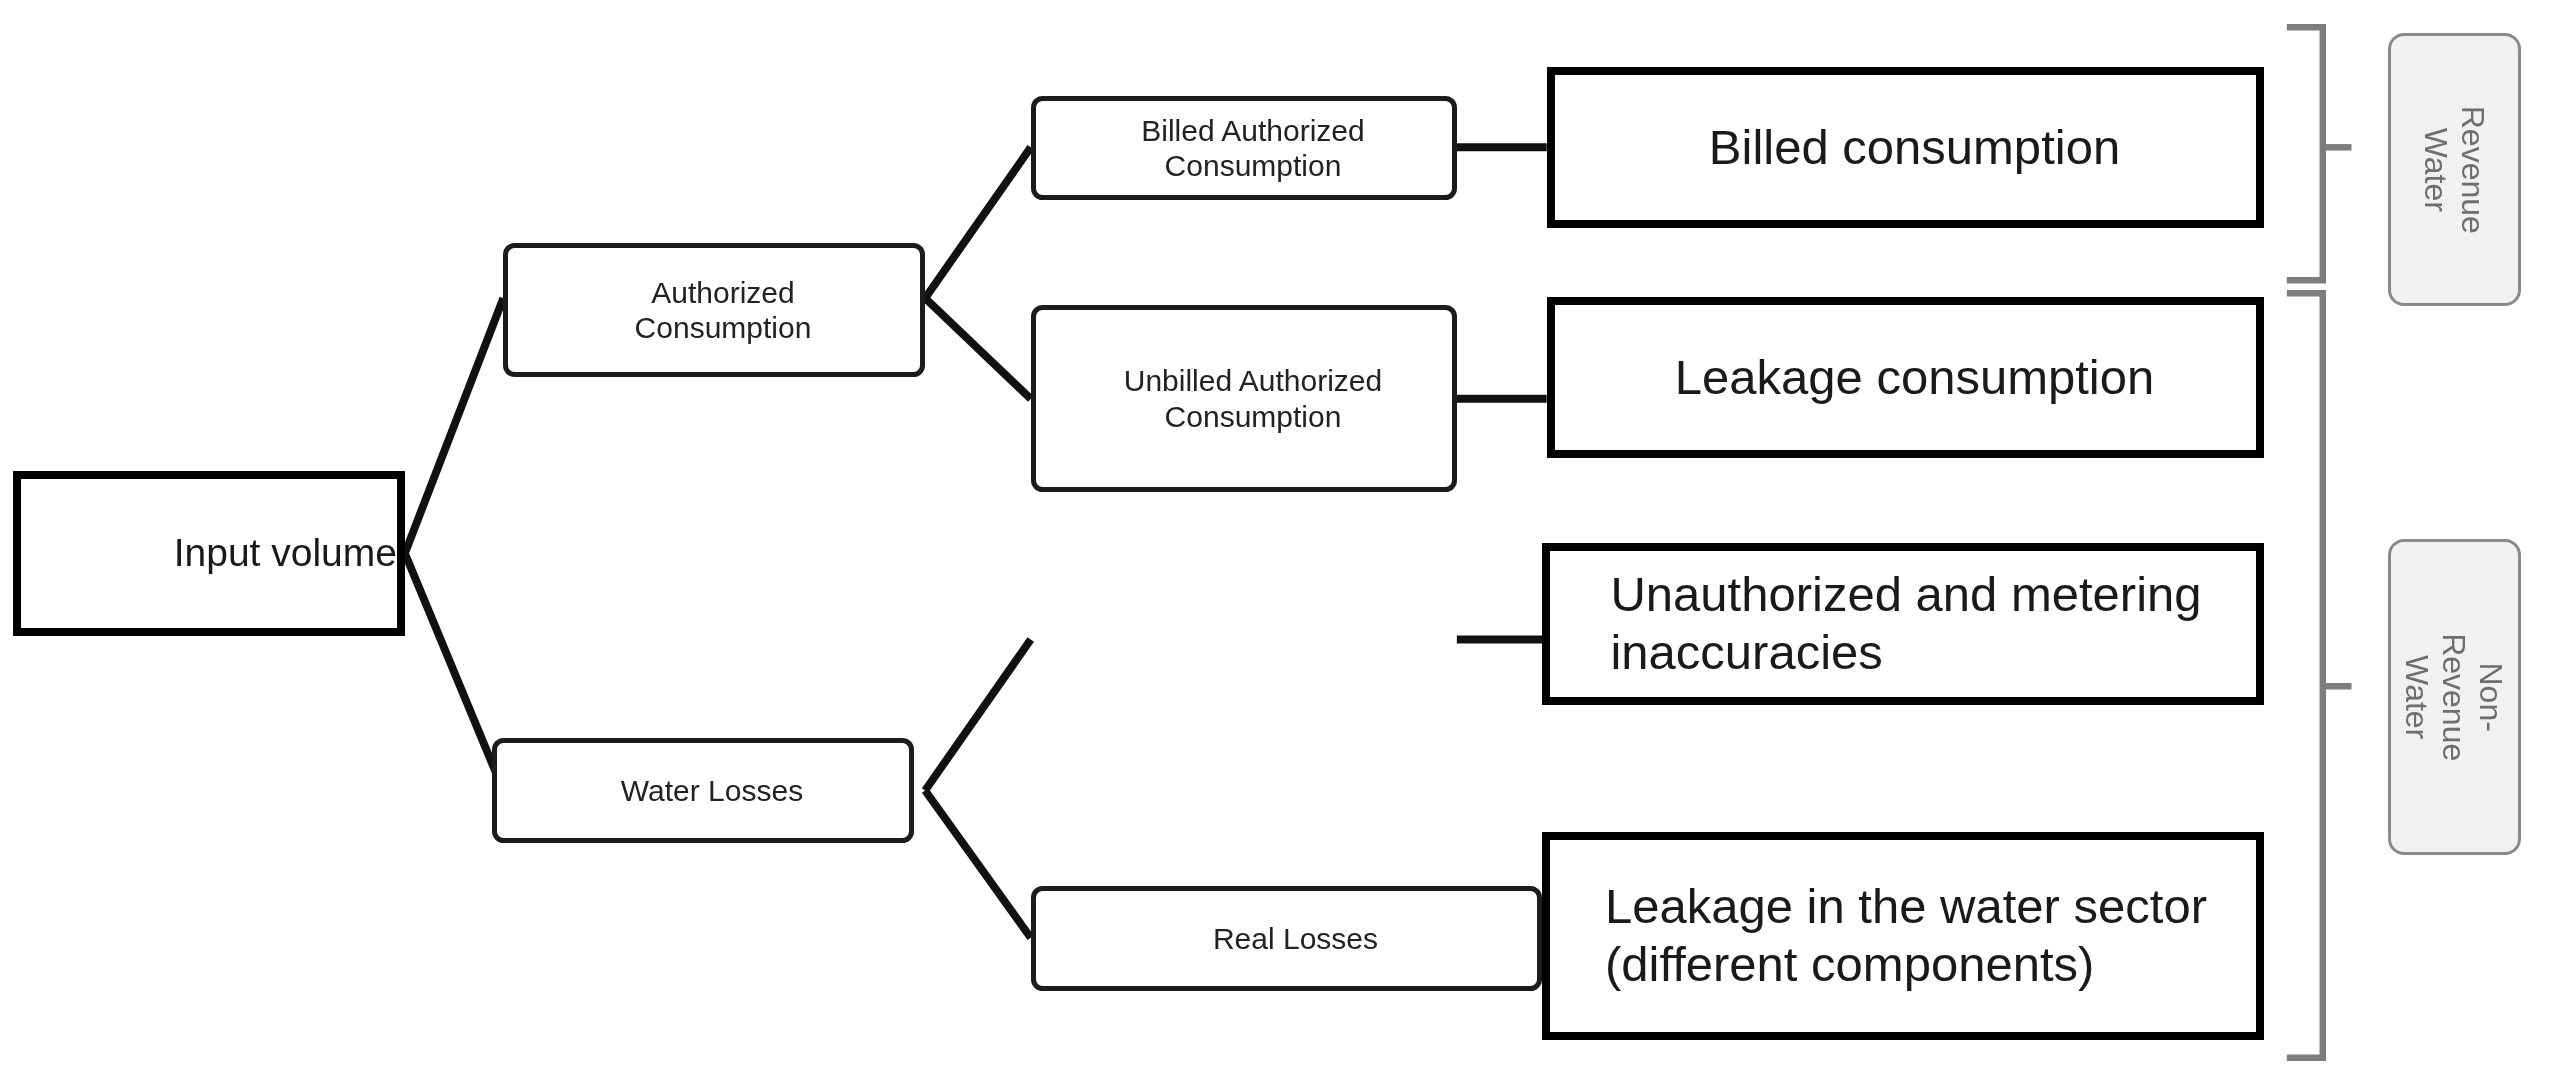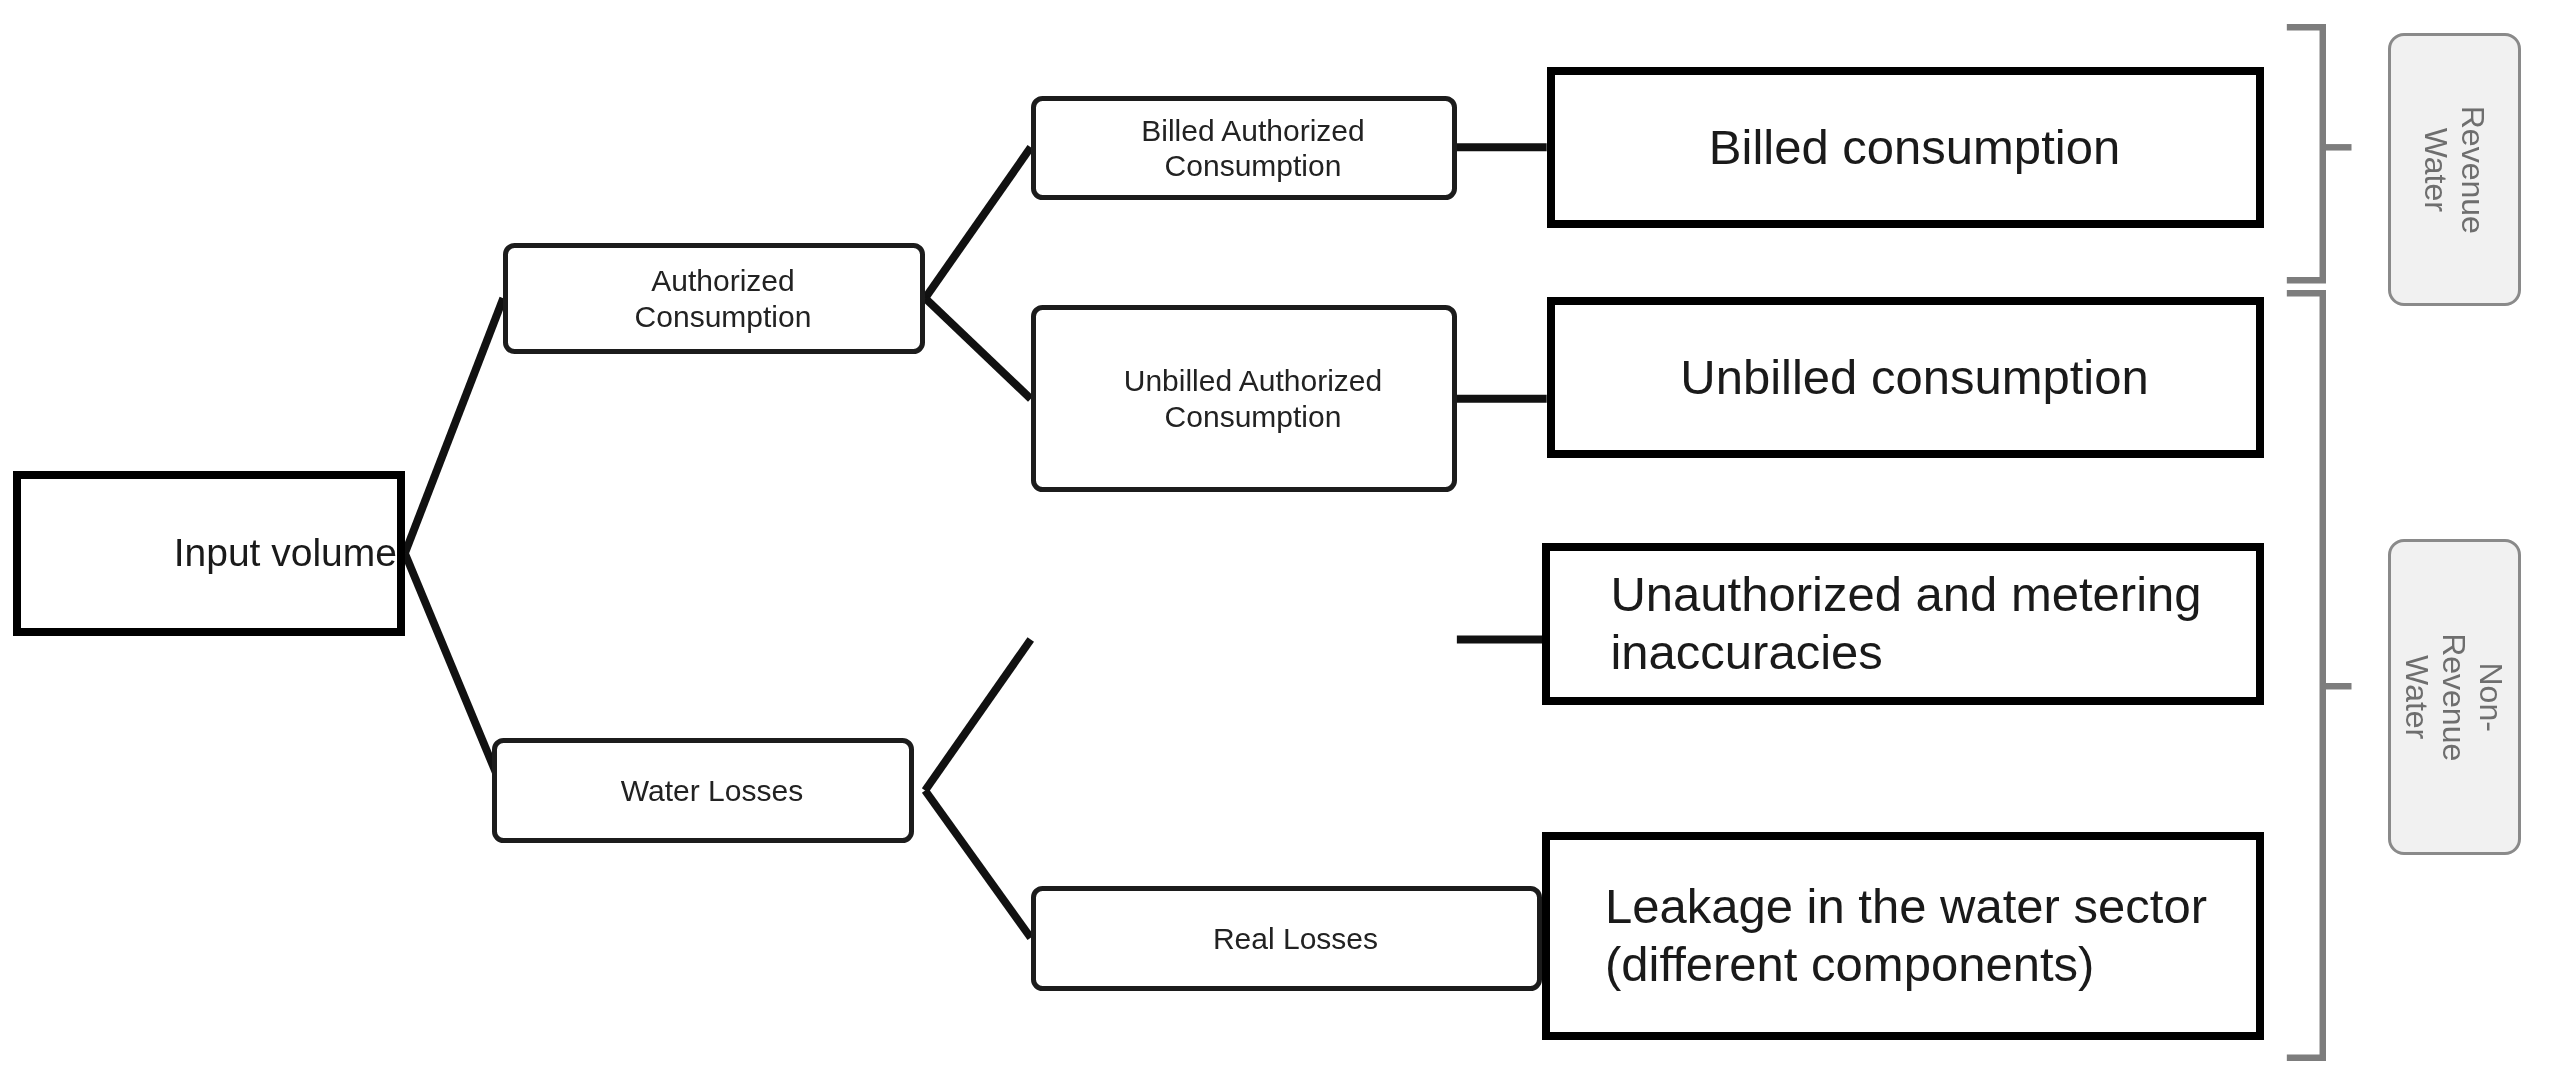--- a/index.html
+++ b/index.html
@@ -122,21 +122,21 @@
     <g stroke="#7d7d7d" stroke-width="9" fill="none" stroke-linecap="butt">
       <path d="M 3182 408 L 3232 408 L 3232 1472 L 3182 1472"></path>
       <path d="M 3232 955 L 3272 955"></path>
     </g>
   </svg>
 
   <div class="node root" style="left:13px; top:471px; width:392px; height:165px;">
     <span>Input volume</span>
   </div>
 
-  <div class="node mid" style="left:503px; top:243px; width:422px; height:111px; white-space:pre-line;">
+  <div class="node mid" style="left:503px; top:243px; width:422px; height:134px; white-space:pre-line;">
     <span>Authorized
 Consumption</span>
   </div>
 
   <div class="node mid" style="left:492px; top:738px; width:422px; height:105px;">
     <span>Water Losses</span>
   </div>
 
   <div class="node mid" style="left:1031px; top:96px; width:426px; height:104px; white-space:pre-line;">
     <span>Billed Authorized
@@ -151,21 +151,21 @@
 
   <div class="node mid" style="left:1031px; top:886px; width:511px; height:105px;">
     <span>Real Losses</span>
   </div>
 
   <div class="node leaf" style="left:1547px; top:67px; width:717px; height:161px;">
     <span>Billed consumption</span>
   </div>
 
   <div class="node leaf" style="left:1547px; top:297px; width:717px; height:161px;">
-    <span>Unbilled consumption</span>
+    <span>Leakage consumption</span>
   </div>
 
   <div class="node leaf left-align" style="left:1542px; top:543px; width:722px; height:162px; white-space:pre-line;">
     <span>Unauthorized and metering
 inaccuracies</span>
   </div>
 
   <div class="node leaf left-align" style="left:1542px; top:832px; width:722px; height:208px; white-space:pre-line;">
     <span>Leakage in the water sector
 (different components)</span>

